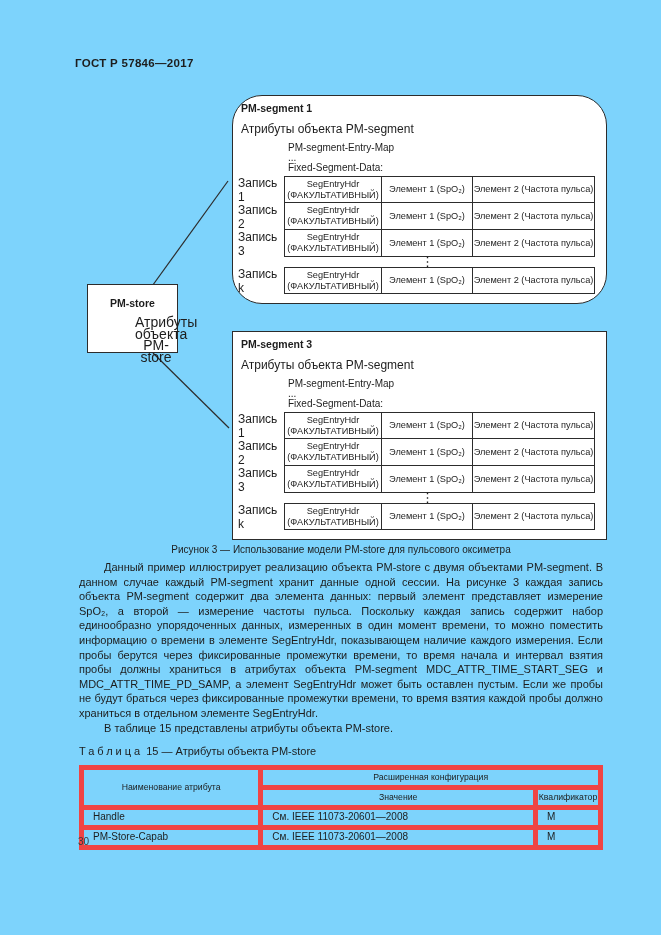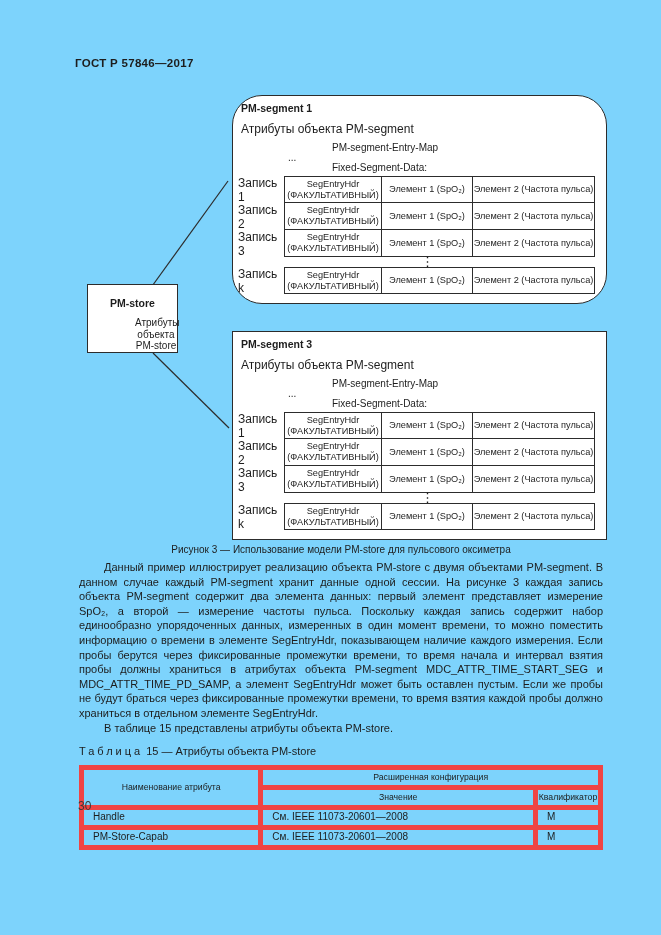--- a/index.html
+++ b/index.html
@@ -11,32 +11,32 @@
   .doc-header { position: absolute; left: 75px; top: 57px; font-size: 11.5px; font-weight: 700; letter-spacing: .3px; }
 
   
   #fig-lines { position: absolute; left: 0; top: 0; pointer-events: none; }
 
   .store-box {
     position: absolute; left: 87px; top: 284px; width: 91px; height: 69px;
     border: 1px solid #2c2c2c; text-align: center; background: #fff;
   }
   .store-title { margin-top: 12px; font-size: 10.5px; font-weight: 700; }
-  .store-sub { margin-top: 8px; font-size: 10px; line-height: 11.5px; margin-left: 47px; }
+  .store-sub { margin-top: 8px; font-size: 14px; line-height: 11.5px; margin-left: 47px; }
 
   .seg-box {
     position: absolute; left: 232px; width: 375px; background: #fff;
     border: 1px solid #2c2c2c; padding: 6px 0 9px 5px;
   }
   #seg1 { top: 95px; border-radius: 30px; }
   #seg2 { top: 331px; }
   .seg-title { font-size: 10.5px; font-weight: 700; padding-left: 3px; }
   .seg-attrs { margin-top: 8px; font-size: 12px; padding-left: 3px; }
   .seg-meta  { margin: 6px 0 0 50px; font-size: 10px; }
-  .meta-line { line-height: 12px; margin-left: 44px; }
+  .meta-line { line-height: 12px; }
   .meta-dots { line-height: 8px; font-size: 10px; }
 
   .records {
     display: grid; margin-top: 2px;
     grid-template-columns: 46px 98px 91px 122px;
     grid-template-rows: 27px 27px 27px 10px 27px;
   }
   .rec-label { grid-column: 1; display: flex; align-items: center; font-size: 12px; }
   .cell {
     display: flex; flex-direction: column; align-items: center; justify-content: center;
@@ -60,21 +60,21 @@
 
   table.t15 { border-collapse: collapse; margin-top: 6px; width: 524px; font-size: 10px; }
   .t15 th, .t15 td { border: 5px solid #ef4444; font-weight: 400; }
   .t15 th { font-size: 8.7px; text-align: center; height: 20px; }
   .t15 .thick { border-bottom: 2px solid #2c2c2c; }
   .t15 td { height: 20px; padding-left: 9px; }
   .col-name { width: 181px; }
   .col-val  { width: 278px; }
   .col-qual { width: 65px; margin-left: 28px; }
 
-  .page-number { position: absolute; left: 78px; top: 799px; font-size: 12px; color: #3a3a3a; }
+  .page-number { position: absolute; left: 78px; top: 836px; font-size: 10px; color: #3a3a3a; }
 </style>
 </head>
 <body>
 
 <div id="page">
 
   <div class="doc-header">ГОСТ Р 57846—2017</div>
 
   <svg id="fig-lines" width="661" height="935">
     <line x1="150" y1="289" x2="228" y2="181" stroke="#2c2c2c" stroke-width="1.2"></line>

